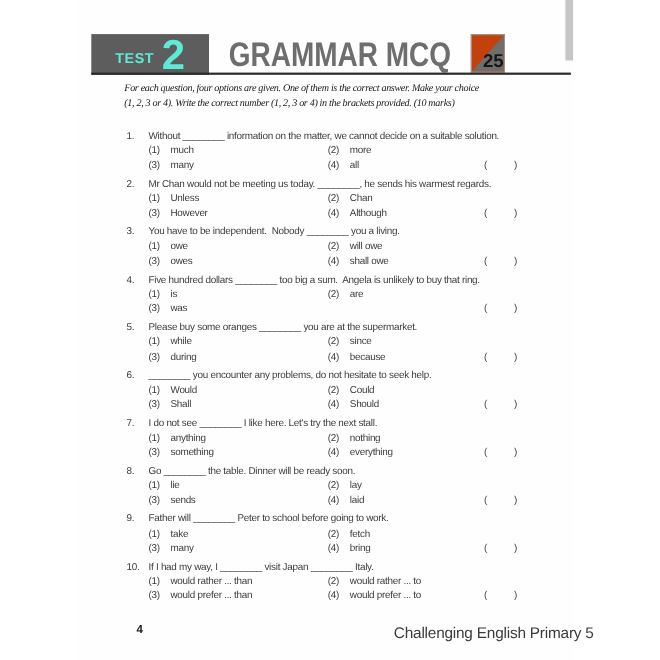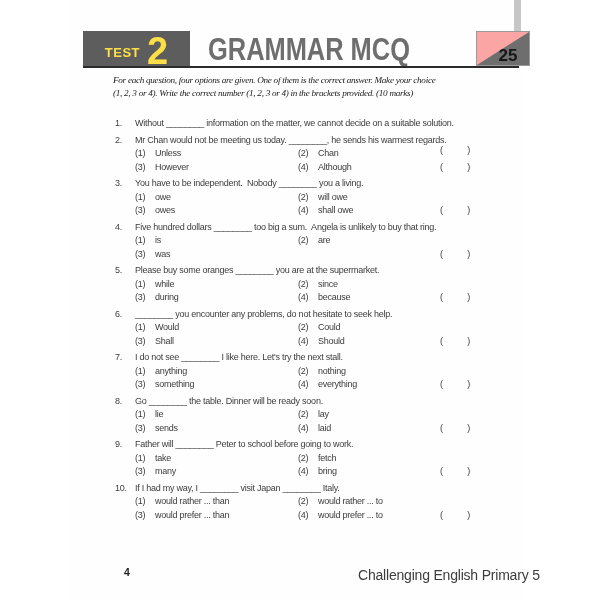--- a/index.html
+++ b/index.html
@@ -11,34 +11,34 @@
     position:absolute; left:70px; top:0; width:451px; height:600px;
     background:#fefefe;
   }
   .scan-strip {
     position:absolute; left:514px; top:0; width:7px; height:55px;
     background:#c6c6c6;
   }
   
   .test-box {
     position:absolute; left:83px; top:31px; width:107px; height:37px;
-    background:#5d5d5d; color:#fde047;
+    background:#5d5d5d; color:#5eead4;
     display:flex; align-items:flex-end; justify-content:center; gap:7px;
     box-sizing:border-box; padding-bottom:3px;
   }
   .test-label { font-size:13px; font-weight:bold; letter-spacing:0.5px; line-height:1; margin-bottom:6px; }
   .test-number { font-size:38px; font-weight:bold; line-height:27px; }
   .page-title {
     position:absolute; left:208px; top:33px; height:34px; line-height:34px;
     font-size:31px; font-weight:bold; color:#6e6e6e; letter-spacing:0px;
     transform:scaleX(0.82); transform-origin:left center; white-space:pre;
   }
   .badge {
-    position:absolute; left:428px; top:31px; width:54px; height:35px;
-    background:#fca5a5; border:1px solid #9a9a9a; box-sizing:border-box;margin-left:48px;
+    position:absolute; left:428px; top:31px; width:31px; height:35px;
+    background:#c2410c; border:1px solid #9a9a9a; box-sizing:border-box;
   }
   .badge-triangle {
     position:absolute; left:0; top:0; right:0; bottom:0;
     background:#6e6e6e; clip-path:polygon(0 100%, 100% 0, 100% 100%);
   }
   .badge-score {
     position:absolute; left:0; right:0; bottom:1px; text-align:center;
     padding-left:10px; font-size:17px; font-weight:bold; color:#161616; line-height:1;
   }
   .header-rule {
@@ -90,20 +90,26 @@
 <div class="instructions">
   <div class="instr-line">For each question, four options are given. One of them is the correct answer. Make your choice</div>
   <div class="instr-line">(1, 2, 3 or 4). Write the correct number (1, 2, 3 or 4) in the brackets provided. (10 marks)</div>
 </div>
 
 <div class="questions">
 
   <div class="question">
     <span class="q-num">1.</span>
     <div class="q-text">Without ________ information on the matter, we cannot decide on a suitable solution.</div>
+    <div class="opts">
+      <div class="opt"><span class="opt-label">(1)</span><span class="opt-text">much</span></div>
+      <div class="opt"><span class="opt-label">(2)</span><span class="opt-text">more</span></div>
+      <div class="opt"><span class="opt-label">(3)</span><span class="opt-text">many</span></div>
+      <div class="opt"><span class="opt-label">(4)</span><span class="opt-text">all</span></div>
+    </div>
     <div class="brk">
         <span>(</span>
         <span>)</span>
       </div>
   </div>
 
   <div class="question">
     <span class="q-num">2.</span>
     <div class="q-text">Mr Chan would not be meeting us today. ________, he sends his warmest regards.</div>
     <div class="opts">

